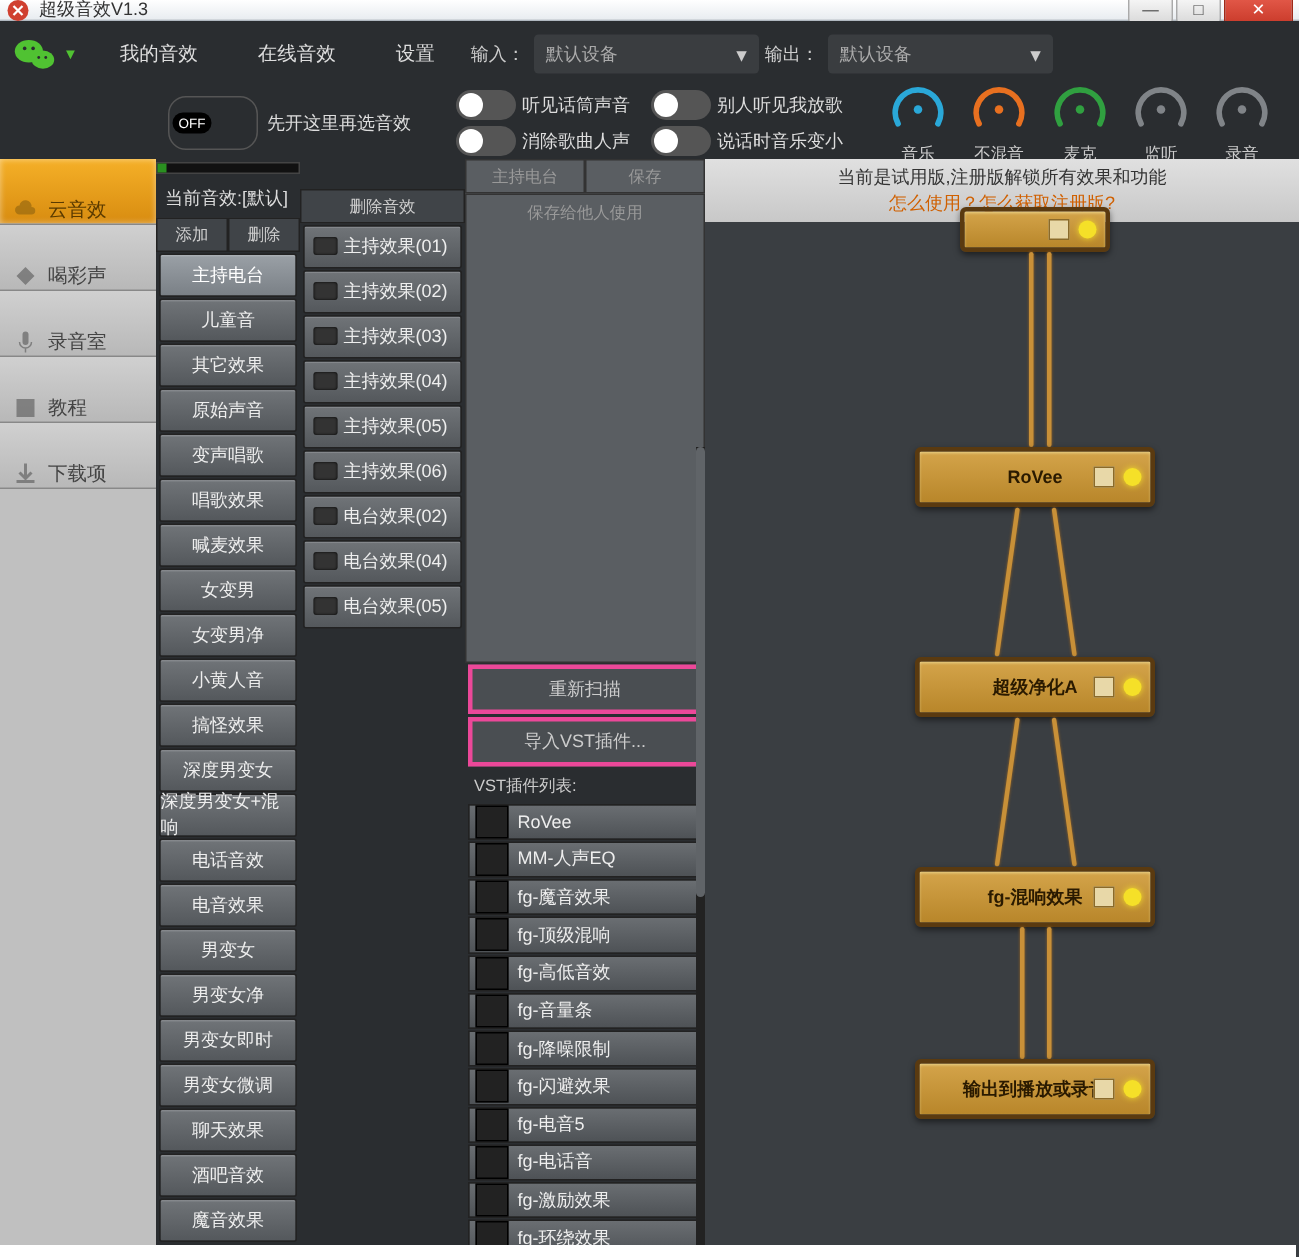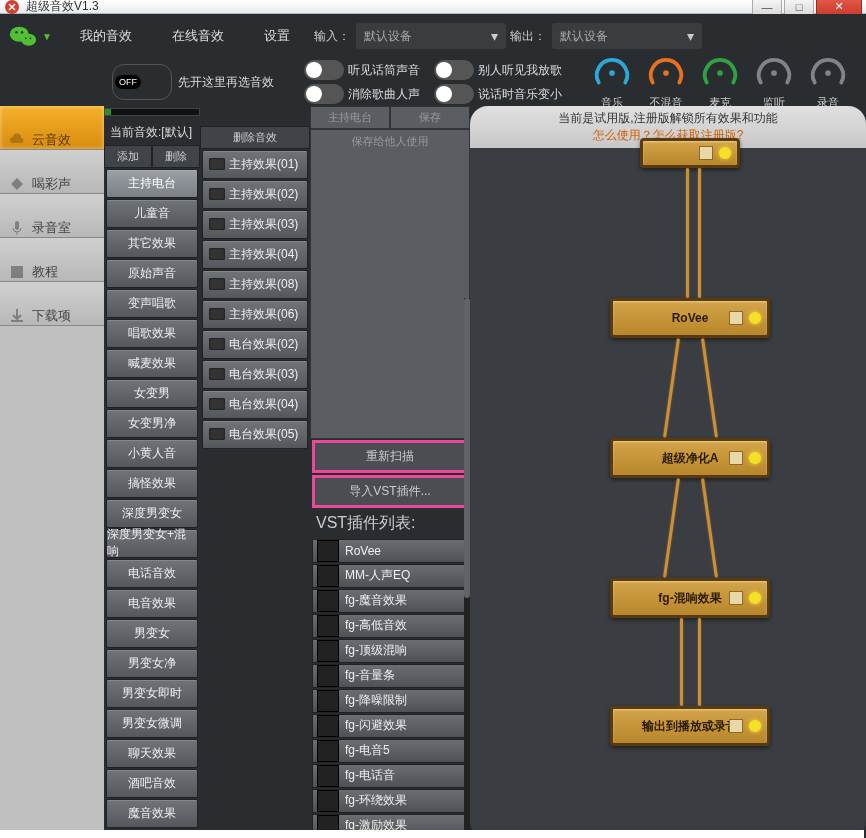--- a/index.html
+++ b/index.html
@@ -61,25 +61,25 @@
 
 .list { flex:1; overflow: hidden; display:flex; flex-direction:column; }
 .item { height: 29px; background: linear-gradient(#707478,#54585c); color:#eee; font-size:12px; display:flex; align-items:center; justify-content:center; margin:0.5px 2px; border:1px solid #222; border-radius:2px; box-shadow: inset 0 1px 0 rgba(255,255,255,0.15); cursor:pointer; }
 .item.sel { background: linear-gradient(#9aa0a6,#7a8086); color:#fff; }
 .col2 .item { justify-content:flex-start; padding-left:6px; gap:4px; }
 .col2 .item .bi { width:16px; height:12px; background:#333; border-radius:2px; box-shadow:inset 0 0 2px #000; }
 
 .col3 .hdr-btns { display:flex; }
 .col3 .hdr-btn { flex:1; background:#5a5e62; color:#999; font-size:11px; padding:3px 0; text-align:center; border:1px solid #333; }
 .col3 .mid-btn { background:#4a4e52; color:#ccc; font-size:12px; padding:5px; text-align:center; border:3px solid #ec4899; margin:1px 2px; }
-.col3 .sect-lbl { color:#ccc; font-size:16px; padding:4px 6px; }
+.col3 .sect-lbl { color:#ccc; font-size:11px; padding:4px 6px; }
 .col3 .vitem { height:29px; background: linear-gradient(#6a6e72,#4e5256); color:#eee; font-size:12px; display:flex; align-items:center; padding-left:4px; gap:6px; margin:0.5px 2px; border:1px solid #222; }
 .col3 .vitem .vi { width:22px; height:22px; background:#222; border:1px solid #000; }
 
-.canvas { flex:1; background:#3a3e42; position:relative; overflow:hidden;border-radius:18px; }
+.canvas { flex:1; background:#3a3e42; position:relative; overflow:hidden; }
 .banner { position:absolute; top:0; left:0; right:0; background: linear-gradient(#e0e0e0,#c8c8c8); padding:4px 8px; font-size:12px; }
 .banner .l1 { color:#333; text-align:center; }
 .banner .l2 { color:#d06000; text-align:center; }
 
 .node { position:absolute; width:160px; height:40px; background: linear-gradient(#d4a44a,#b8862a); border:3px solid #5a3a10; border-radius:4px; display:flex; align-items:center; justify-content:center; color:#2a1a00; font-size:12px; font-weight:bold; box-shadow: 0 2px 4px rgba(0,0,0,0.5), inset 0 1px 2px rgba(255,255,200,0.5); }
 .node .dot { position:absolute; right:6px; width:12px; height:12px; background:#f5e028; border-radius:50%; box-shadow:0 0 4px #f5e028; }
 .node .sliders { position:absolute; right:24px; width:14px; height:14px; background:#e8d8a8; border:1px solid #8a6a2a; }
 .wire { position:absolute; background:#c89038; width:3px; border-radius:2px; box-shadow:0 0 2px #a06820; }
 
 .scroll-track { position:absolute; width:6px; background:#222; }
@@ -285,33 +285,29 @@
             <div class="item">
               <span class="bi"></span>
               <span>主持效果(03)</span>
             </div>
             <div class="item">
               <span class="bi"></span>
               <span>主持效果(04)</span>
             </div>
             <div class="item">
               <span class="bi"></span>
-              <span>主持效果(08)</span>
+              <span>主持效果(05)</span>
             </div>
             <div class="item">
               <span class="bi"></span>
               <span>主持效果(06)</span>
             </div>
             <div class="item">
               <span class="bi"></span>
               <span>电台效果(02)</span>
-            </div>
-            <div class="item">
-              <span class="bi"></span>
-              <span>电台效果(03)</span>
             </div>
             <div class="item">
               <span class="bi"></span>
               <span>电台效果(04)</span>
             </div>
             <div class="item">
               <span class="bi"></span>
               <span>电台效果(05)</span>
             </div>
           </div>
@@ -334,53 +330,53 @@
             <div class="vitem">
               <span class="vi"></span>
               <span>MM-人声EQ</span>
             </div>
             <div class="vitem">
               <span class="vi"></span>
               <span>fg-魔音效果</span>
             </div>
             <div class="vitem">
               <span class="vi"></span>
+              <span>fg-顶级混响</span>
+            </div>
+            <div class="vitem">
+              <span class="vi"></span>
               <span>fg-高低音效</span>
             </div>
             <div class="vitem">
               <span class="vi"></span>
-              <span>fg-顶级混响</span>
-            </div>
-            <div class="vitem">
-              <span class="vi"></span>
               <span>fg-音量条</span>
             </div>
             <div class="vitem">
               <span class="vi"></span>
               <span>fg-降噪限制</span>
             </div>
             <div class="vitem">
               <span class="vi"></span>
               <span>fg-闪避效果</span>
             </div>
             <div class="vitem">
               <span class="vi"></span>
               <span>fg-电音5</span>
             </div>
             <div class="vitem">
               <span class="vi"></span>
               <span>fg-电话音</span>
             </div>
             <div class="vitem">
               <span class="vi"></span>
+              <span>fg-激励效果</span>
+            </div>
+            <div class="vitem">
+              <span class="vi"></span>
               <span>fg-环绕效果</span>
-            </div>
-            <div class="vitem">
-              <span class="vi"></span>
-              <span>fg-激励效果</span>
             </div>
           </div>
         <div style="position:relative; height:0;">
             <div class="scroll-track" style="right:0; top:-540px; height:540px;"></div>
             <div class="scroll-thumb" style="right:0; top:-540px; height:300px;"></div>
           </div>
       </div>
 
       <div class="canvas">
         <div class="banner">

